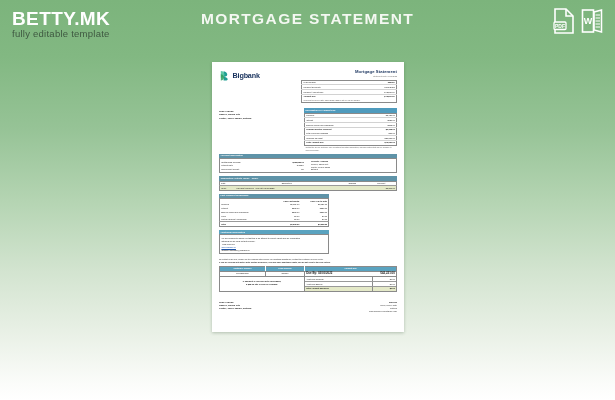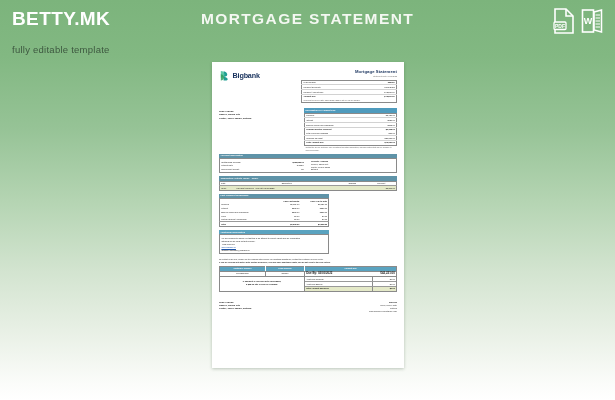--- a/index.html
+++ b/index.html
@@ -28,21 +28,21 @@
   .promo-brand {
     position: absolute;
     left: 12px; top: 8px;
     color: #ffffff;
     font-size: 19px;
     font-weight: bold;
     letter-spacing: 0.4px;
   }
   .promo-sub {
     position: absolute;
-    left: 12px; top: 44px;
+    left: 12px; top: 28px;
     color: #3e5840;
     font-size: 9.5px;
     letter-spacing: 0.25px;
   }
   .promo-title {
     position: absolute;
     left: 0; right: 0; top: 10px;
     text-align: center;
     color: #f4f8f2;
     font-size: 15.5px;
@@ -56,21 +56,21 @@
     display: flex;
     gap: 6px;
     align-items: flex-start;
   }
   .fi { width: 22px; height: 26px; position: relative; }
 
   
   .page {
     position: absolute;
     left: 212px; top: 62px;
-    width: 192px; height: 306px;
+    width: 192px; height: 270px;
     background: #ffffff;
     box-shadow: 0 1px 3px rgba(40,70,40,0.28);
     padding: 7px 7px 15px 7px;
     font-size: 2.05px;
     line-height: 1.32;
     color: #1b1b1b;
     overflow: hidden;
   }
 
   

